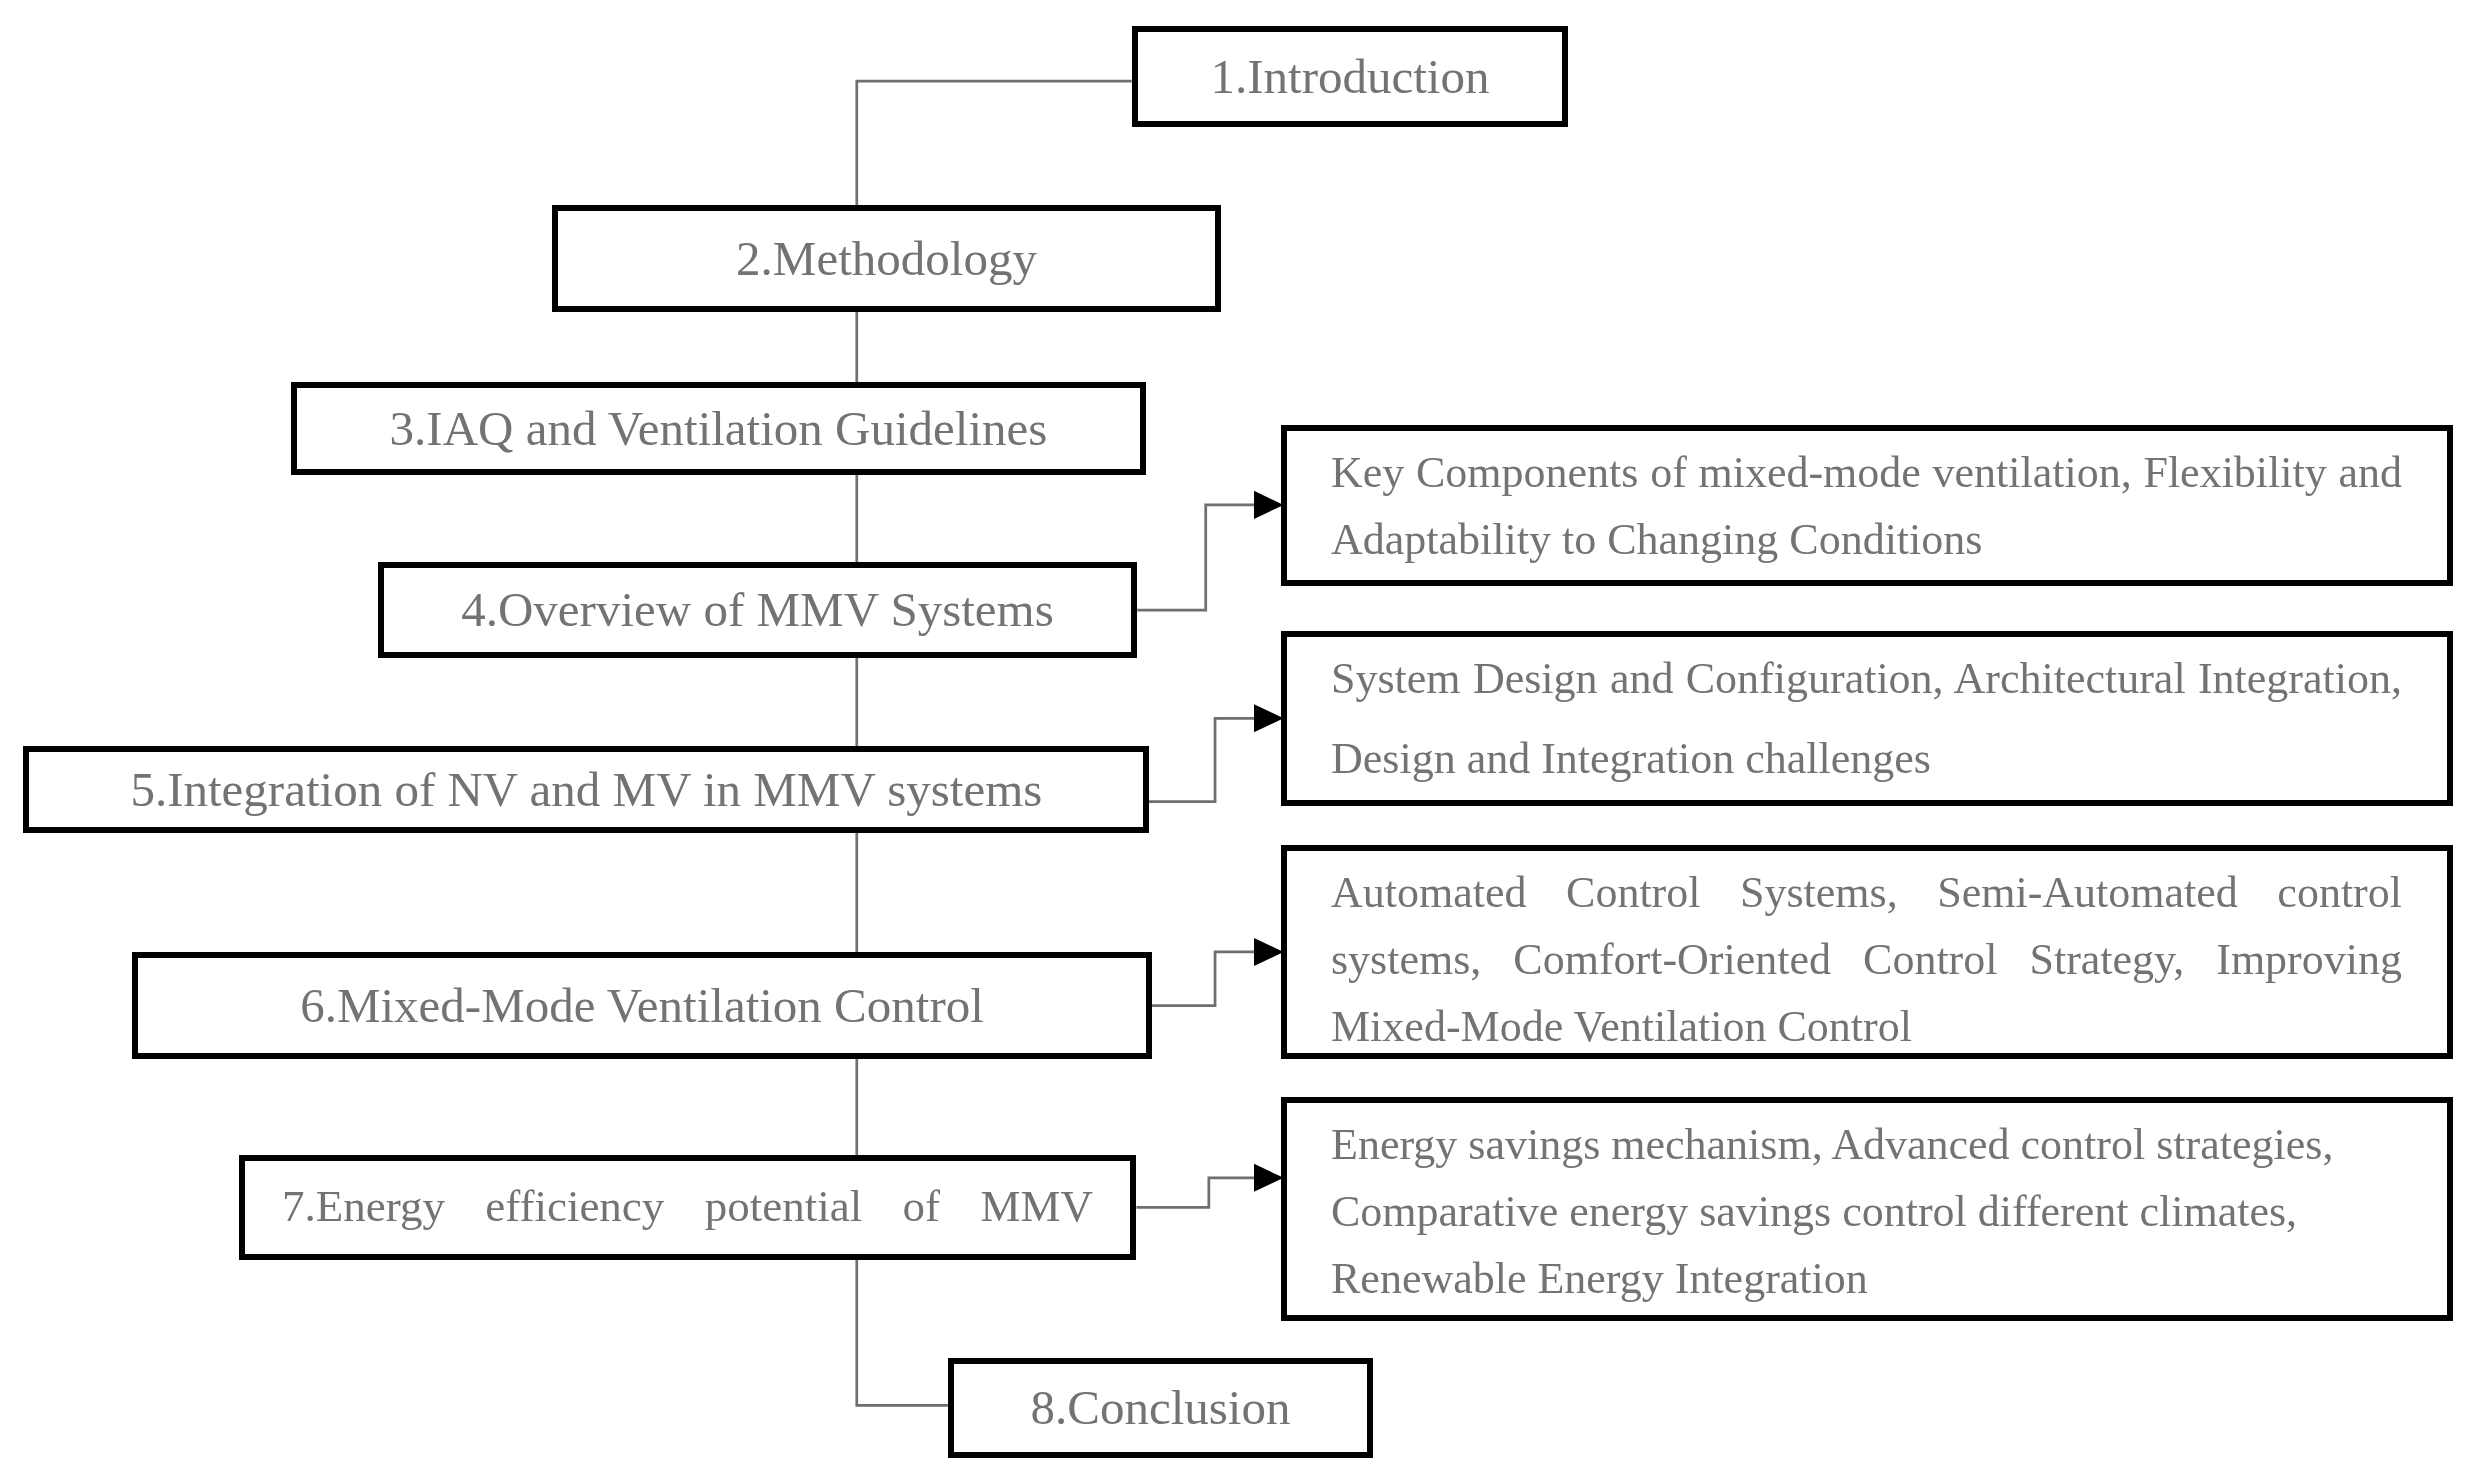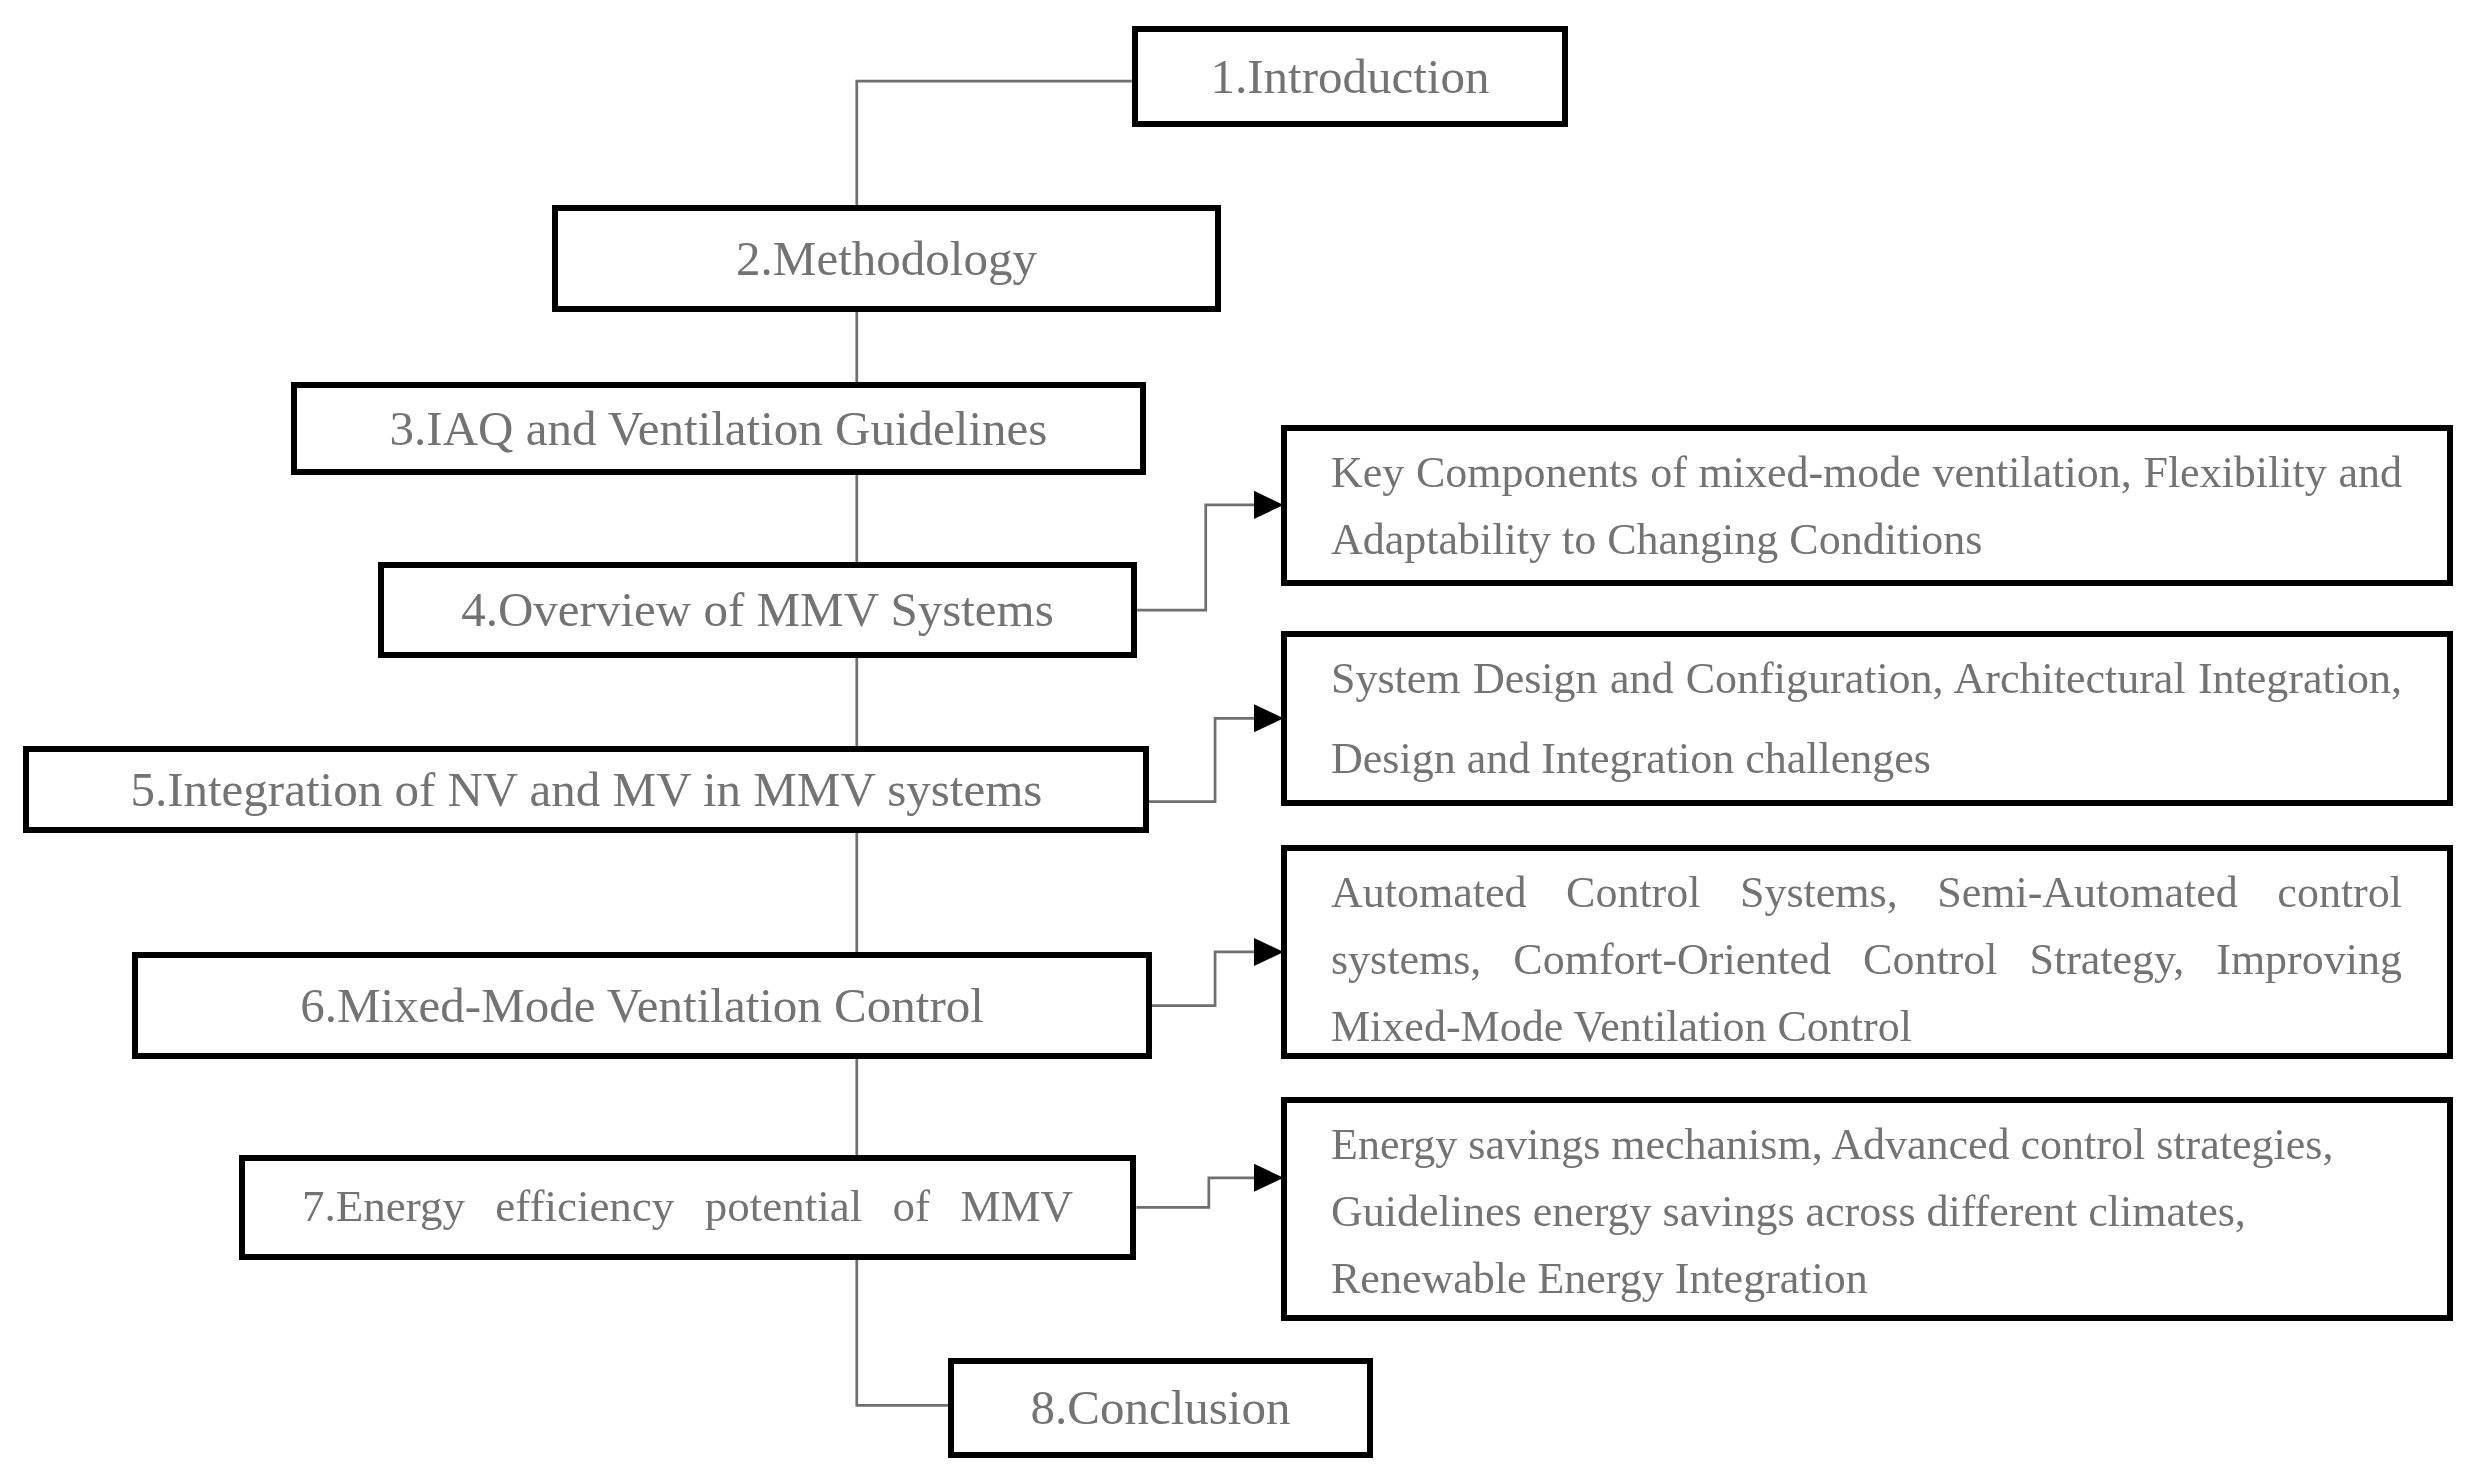--- a/index.html
+++ b/index.html
@@ -37,21 +37,21 @@
     font-size: 49px;
     line-height: 1.1;
     white-space: nowrap;
   }
   .fbox.justified {
     display: block;
     white-space: normal;
     font-size: 45px;
   }
   .fbox.justified .jline {
-    padding: 0 57px;
+    padding: 0 37px;
     text-align: justify;
     text-align-last: justify;
     position: absolute;
     top: 50%;
     left: 0;
     right: 0;
     transform: translateY(-52%);
   }
   .dbox {
     position: absolute;
@@ -139,18 +139,18 @@
   </div>
 
   <div class="dbox" style="left:1281px; top:845px; width:1172px; height:214px;">
     <div class="dline just">Automated Control Systems, Semi-Automated control</div>
     <div class="dline just">systems, Comfort-Oriented Control Strategy, Improving</div>
     <div class="dline">Mixed-Mode Ventilation Control</div>
   </div>
 
   <div class="dbox" style="left:1281px; top:1097px; width:1172px; height:224px;">
     <div class="dline">Energy savings mechanism, Advanced control strategies,</div>
-    <div class="dline">Guidelines energy savings across different climates,</div>
+    <div class="dline">Comparative energy savings control different climates,</div>
     <div class="dline">Renewable Energy Integration</div>
   </div>
 
 </div>
 
 
 </body></html>

